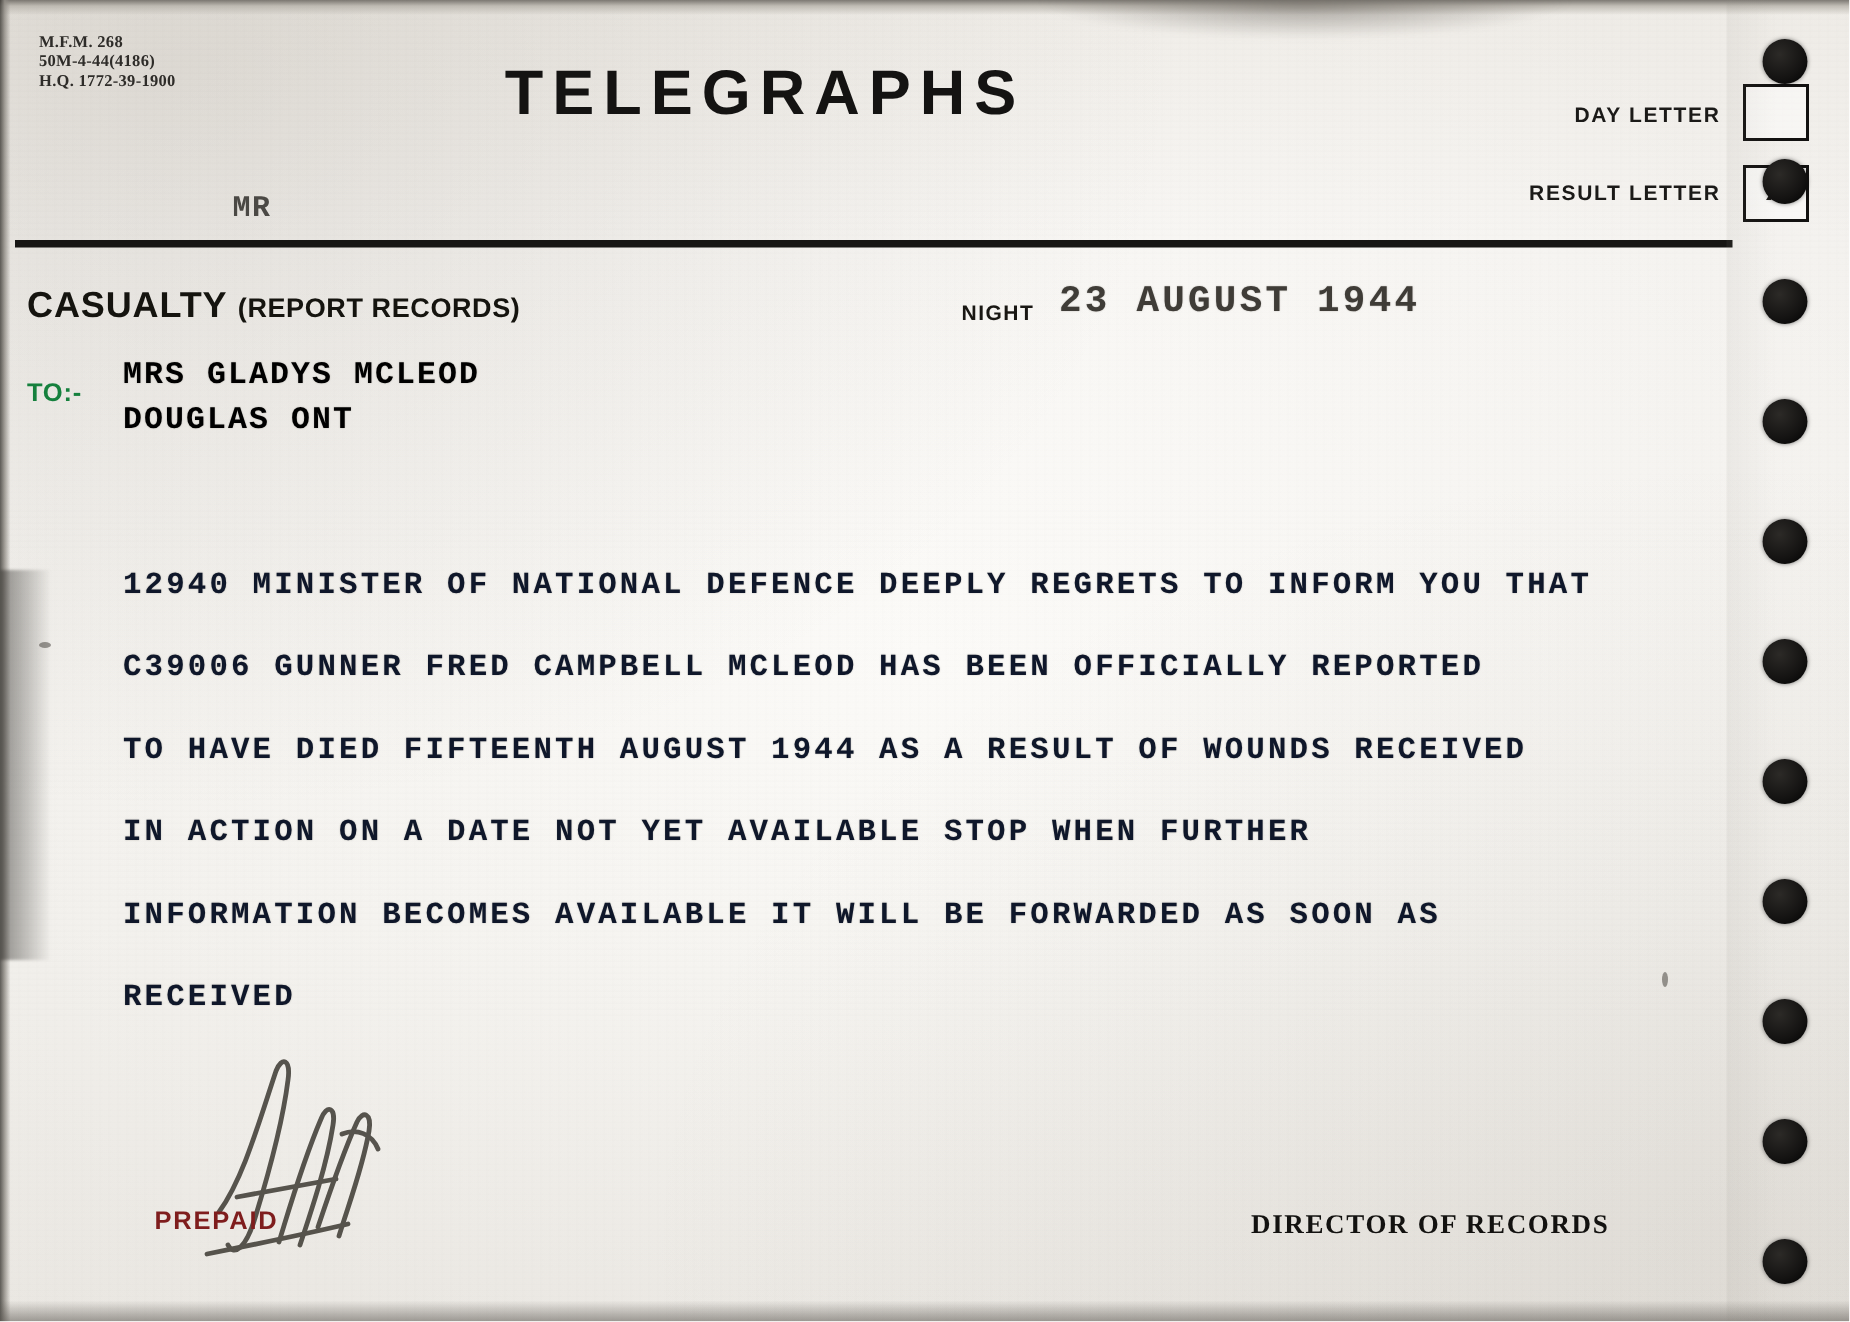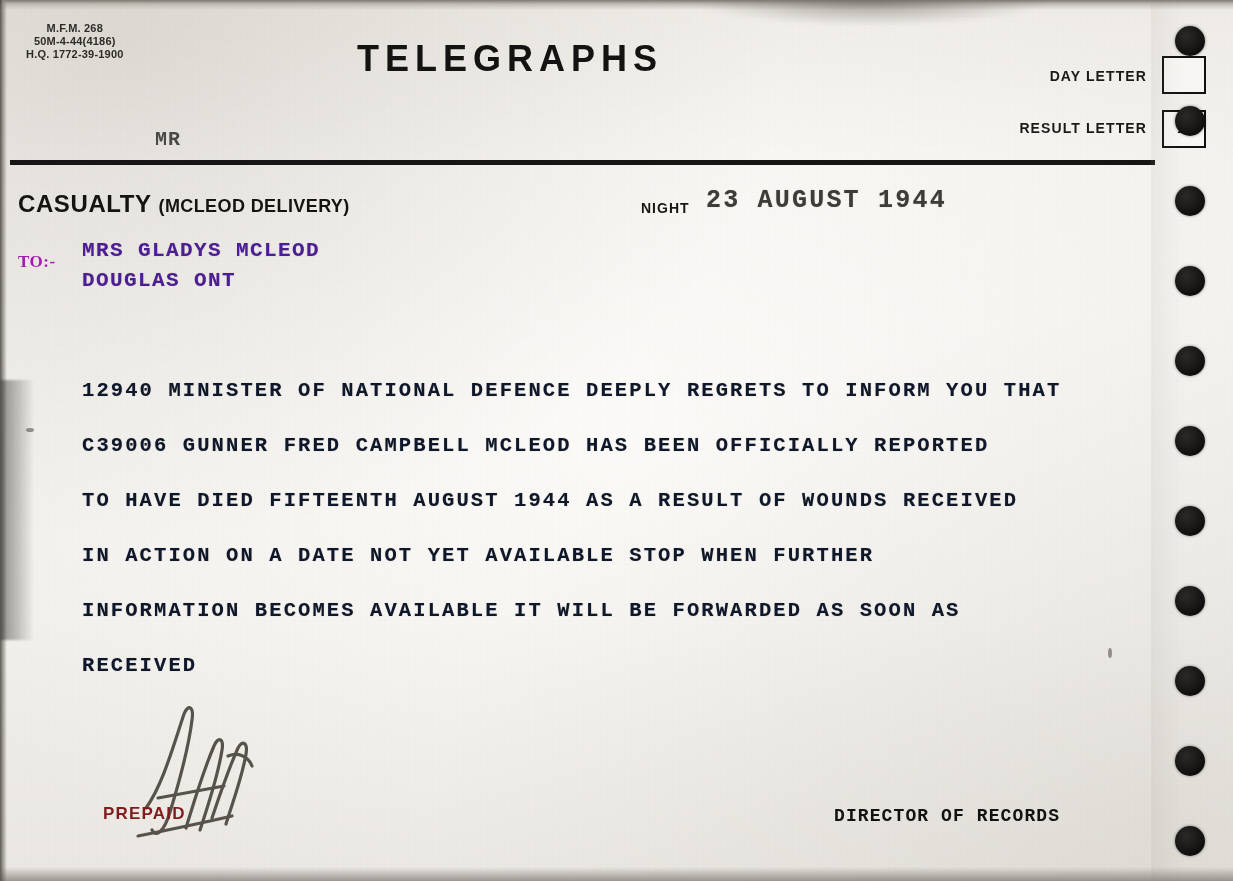--- a/index.html
+++ b/index.html
@@ -63,42 +63,41 @@
     position:absolute; left:0px; top:380px; width:34px; height:260px;
     background: linear-gradient(90deg, rgba(60,58,54,.55), rgba(255,255,255,0) 100%);
     filter: blur(1px);
   }
 
   
   .form-stamp {
     position: absolute;
     left: 26px;
     top: 22px;
-    font-family: Liberation Sans, sans-serif;
+    font-family: Liberation Serif, serif;
     font-size: 11px;
     font-weight: bold;
     line-height: 13px;
     color: #2e2c29;
     letter-spacing: .2px;
-    text-align: center;
   }
   .masthead {
     position: absolute;
     left: 0; top: 28px;
     width: 1020px;
     text-align: center;
     font-family: "Liberation Sans", sans-serif;
     font-weight: bold;
     font-size: 33px;
     letter-spacing: 4px;
     color: #141312;
   }
   .masthead .line2 {
     margin-top: 10px;
-    font-size: 36px;
+    font-size: 42px;
     letter-spacing: 6px;
   }
   .mr-mark {
     position: absolute;
     left: 155px; top: 128px;
     font-family: "Liberation Mono", monospace;
     font-size: 20px;
     letter-spacing: 1px;
     color: #3b3935;
     font-weight: bold;
@@ -163,30 +162,30 @@
     left: 641px; top: 200px;
     font-family: "Liberation Sans", sans-serif;
     font-weight: bold;
     font-size: 14px;
     letter-spacing: 1px;
     color: #191713;
   }
   .to-label {
     position: absolute;
     left: 18px; top: 252px;
-    font-family: Liberation Serif, serif;
+    font-family: Liberation Sans, sans-serif;
     font-weight: bold;
     font-size: 17px;
     letter-spacing: .5px;
-    color: #a21caf;
+    color: #15803d;
   }
   
   .typed {
     font-family: "Liberation Mono", monospace;
-    color: #4c1d95;
+    color: #000000;
     letter-spacing: 1.4px;
     font-weight: bold;
     text-shadow: 0 0 1px rgba(90,86,78,.45);
   }
   .date-typed {
     position: absolute;
     left: 706px; top: 186px;
     font-size: 25px;
     letter-spacing: 2.2px;
     color: #3f3c37;
@@ -212,21 +211,21 @@
     font-family: "Liberation Sans", sans-serif;
     font-weight: bold;
     font-size: 17px;
     letter-spacing: 1.2px;
     color: #7f1d1d;
     margin-top: 28px;
   }
   .director {
     position: absolute;
     left: 834px; top: 806px;
-    font-family: Liberation Mono, monospace;
+    font-family: Liberation Serif, serif;
     font-weight: bold;
     font-size: 18px;
     letter-spacing: 1.1px;
     color: #131210;
   }
   .signature {
     position: absolute;
     left: 128px;
     top: 690px;
     width: 150px;
@@ -291,21 +290,21 @@
 
   <div class="letter-type lt-night">RESULT LETTER</div>
   <div class="type-box box-night">
     <span class="x-mark">X</span>
   </div>
 
   <div class="rule"></div>
 
   <div class="casualty">
     <span>CASUALTY</span>
-    <span class="sub">(MCLEOD DELIVERY)</span>
+    <span class="sub">(REPORT RECORDS)</span>
   </div>
 
   <div class="ottawa">NIGHT</div>
   <div class="typed date-typed">23 AUGUST 1944</div>
 
   <div class="to-label">TO:-</div>
   <div class="typed addr">
     <div>MRS GLADYS MCLEOD</div>
     <div>DOUGLAS ONT</div>
   </div>

